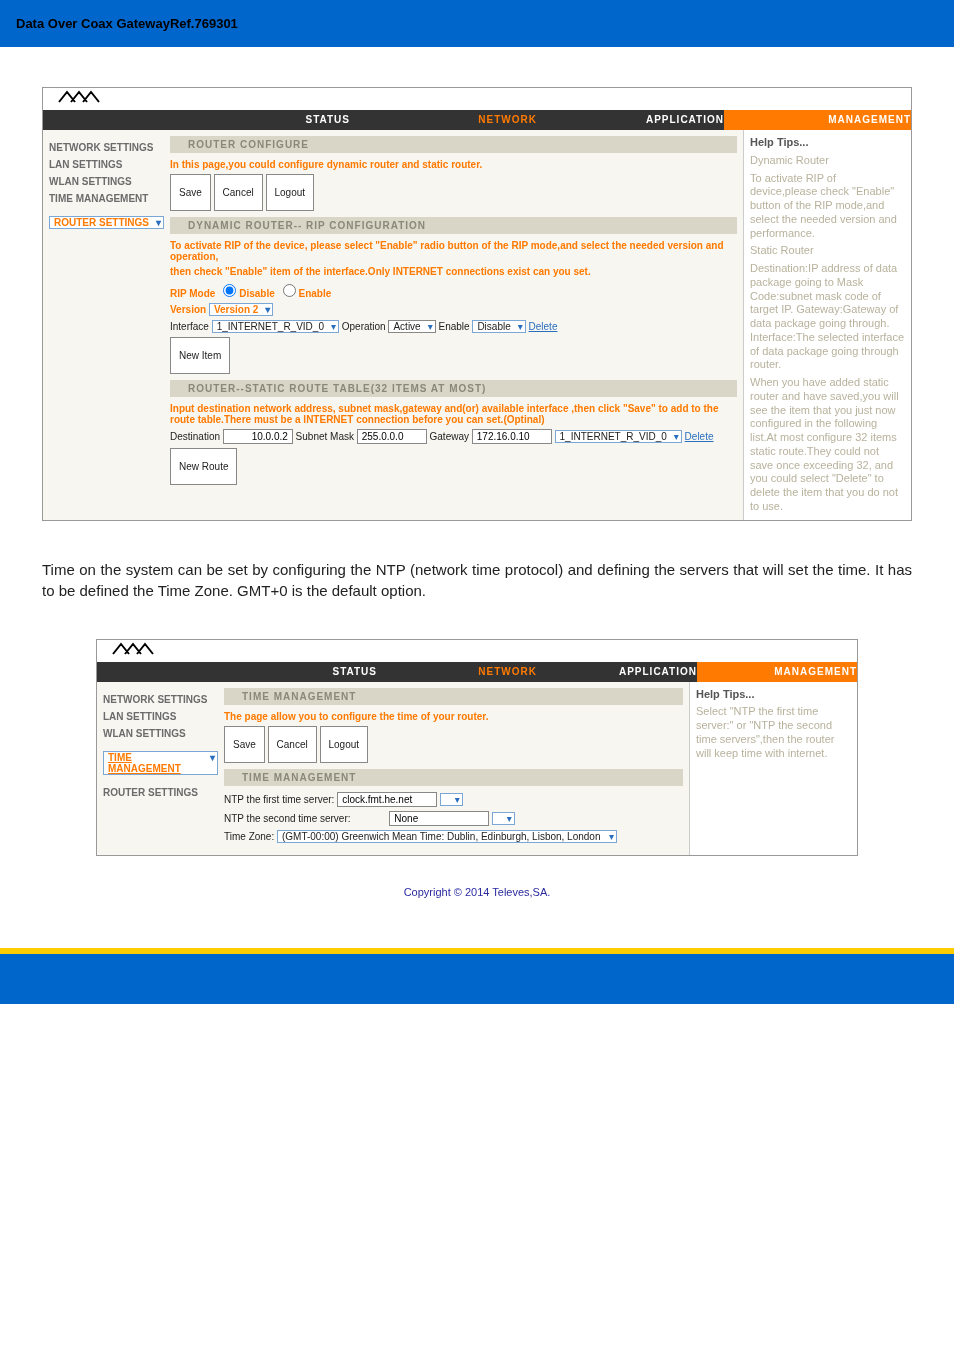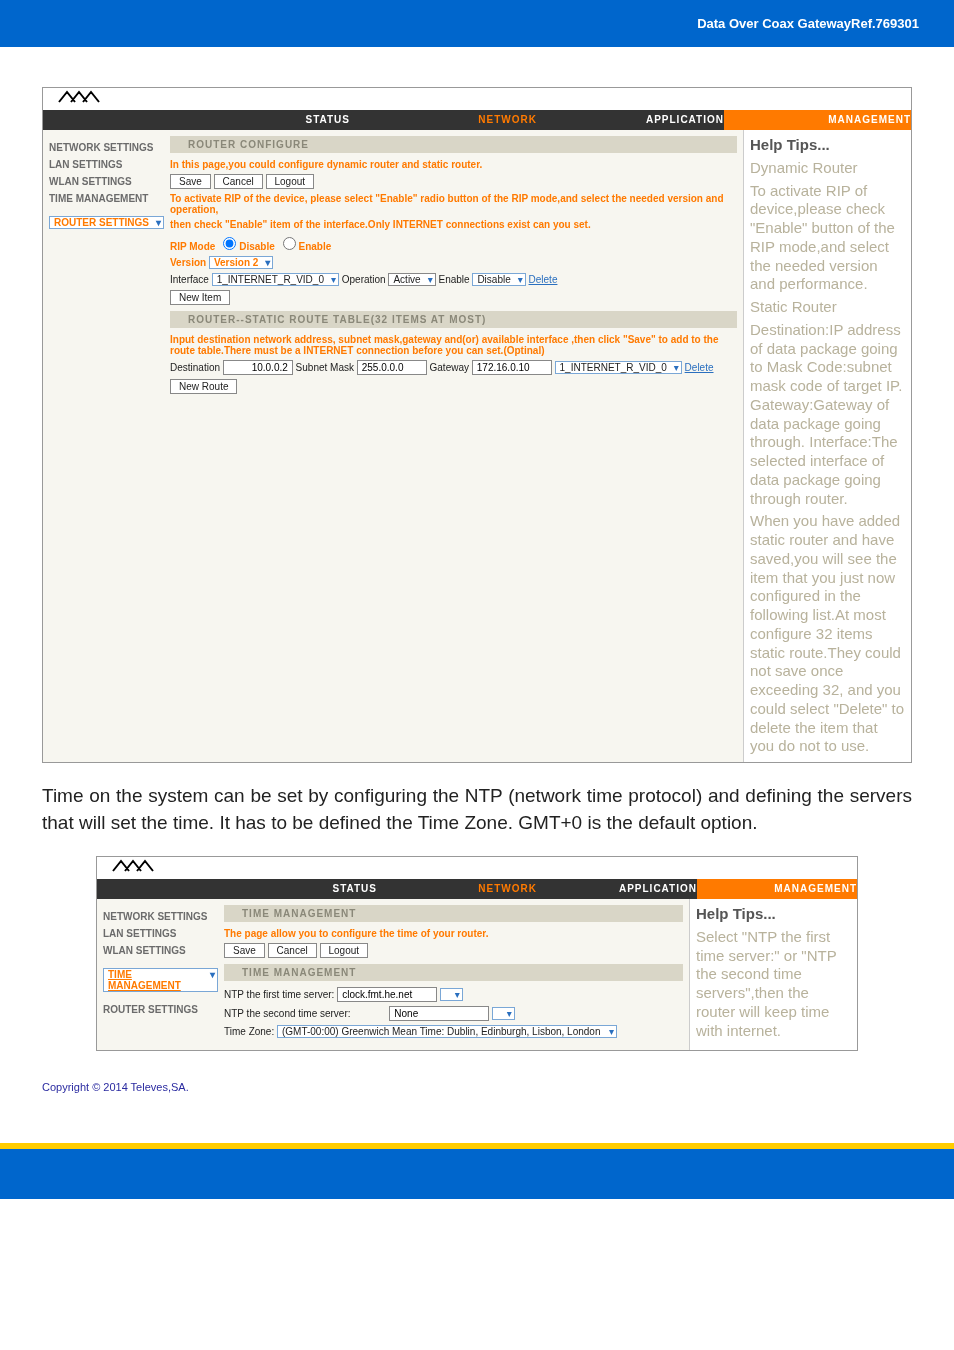--- a/index.html
+++ b/index.html
@@ -1,41 +1,41 @@
 <!DOCTYPE html>
 <html><head>
 <meta charset="utf-8">
 <style>
 body{margin:0;font-family:Arial,Helvetica,sans-serif;font-size:13px;color:#222;background:#fff}
-.topbar{background:#0066cc;color:#ffffff;padding:16px 35px;display:flex;justify-content:flex-end;font-weight:bold}
+.topbar{background:#0066cc;color:#000000;padding:16px 16px;display:flex;justify-content:flex-start;font-weight:bold}
 .page{width:870px;margin:40px auto}
 .ui{border:1px solid #999;background:#fff;font-size:10px}
 .logo-row{background:#fff;padding:2px 14px}
 .tab-row{display:flex;background:#333;height:20px}
 .tab-row .sp{flex:0 0 120px}
 .tab-row .tab{flex:1;text-align:right;line-height:20px;color:#fff;font-weight:bold;letter-spacing:1px}
 .tab-row .active{color:#ff7a00}
 .content{display:flex;background:#F7F6F0}
 .side{flex:0 0 115px;padding:6px}
 .side .item{font-weight:bold;color:#6b6b6b;margin:6px 0;line-height:1.1}
 .side .sel{color:#ff7a00}
 .main{flex:1;padding:0 6px 8px 0}
 .banner{background:#D9D6C7;color:#8a8879;font-weight:bold;letter-spacing:1px;padding:3px 18px;margin:6px 0}
 .strong{color:#ff7a00;font-weight:bold}
-.help{flex:0 0 155px;background:#fff;border-left:1px solid #ccc;padding:6px;color:#b8b29c;font-size:15px;line-height:1.25}
+.help{flex:0 0 155px;background:#fff;border-left:1px solid #ccc;padding:6px;color:#b8b29c;font-size:11px;line-height:1.25}
 .help .t{color:#555;font-weight:bold}
 .help .sub{margin-top:4px}
-.btn{border:1px solid #888;background:#fff;padding:1px 8px;font-size:10px;display:inline-block}
+.btn{border:1px solid #888;background:#fff;padding:12px 8px;font-size:10px;display:inline-block}
 .inp{border:1px solid #888;background:#fff;padding:1px 4px;font-size:10px}
 .sel{border:1px solid #7aa7d6;background:#fff;padding:0 14px 0 4px;font-size:10px;display:inline-block;position:relative}
 .sel::after{content:"▾";color:#2a6fbf;position:absolute;right:2px;top:0}
 .link{color:#2a6fbf;text-decoration:underline;cursor:pointer}
 .row{margin:4px 0}
-.desc{width:870px;margin:20px auto;font-size:19px;line-height:1.4;text-align:justify}
-.copy{text-align:left;color:#2a2aa0;font-size:11px;margin:30px 0 50px}
+.desc{width:870px;margin:38px auto;font-size:15px;line-height:1.4;text-align:justify}
+.copy{text-align:center;color:#2a2aa0;font-size:11px;margin:30px 0 50px}
 svg.logo{stroke:#000;stroke-width:2;fill:none}
 .footer-bar{background:#ffcc00;height:6px}
 .footer-bar2{background:#0066cc;height:50px}
 </style>
 </head>
 <body>
 
 <div class="topbar">
   <span>Data Over Coax Gateway</span>
   <span>Ref.769301</span>
@@ -65,20 +65,21 @@
         <div class="item sel">ROUTER SETTINGS</div>
       </div>
       <div class="main">
         <div class="banner">ROUTER CONFIGURE</div>
         <div class="strong row">In this page,you could configure dynamic router and static router.</div>
         <div class="row">
           <span class="btn">Save</span>
           <span class="btn">Cancel</span>
           <span class="btn">Logout</span>
         </div>
+        <div class="banner">DYNAMIC ROUTER-- RIP CONFIGURATION</div>
         <div class="strong row">To activate RIP of the device, please select "Enable" radio button of the RIP mode,and select the needed version and operation,</div>
         <div class="strong row">then check "Enable" item of the interface.Only INTERNET connections exist can you set.</div>
         <div class="row strong">
           <span>RIP Mode</span>
           <input type="radio" checked="" style=""><span>Disable</span>
           <input type="radio" style=""><span>Enable</span>
         </div>
         <div class="row strong">
           <span>Version</span>
           <span class="sel">Version 2</span>

